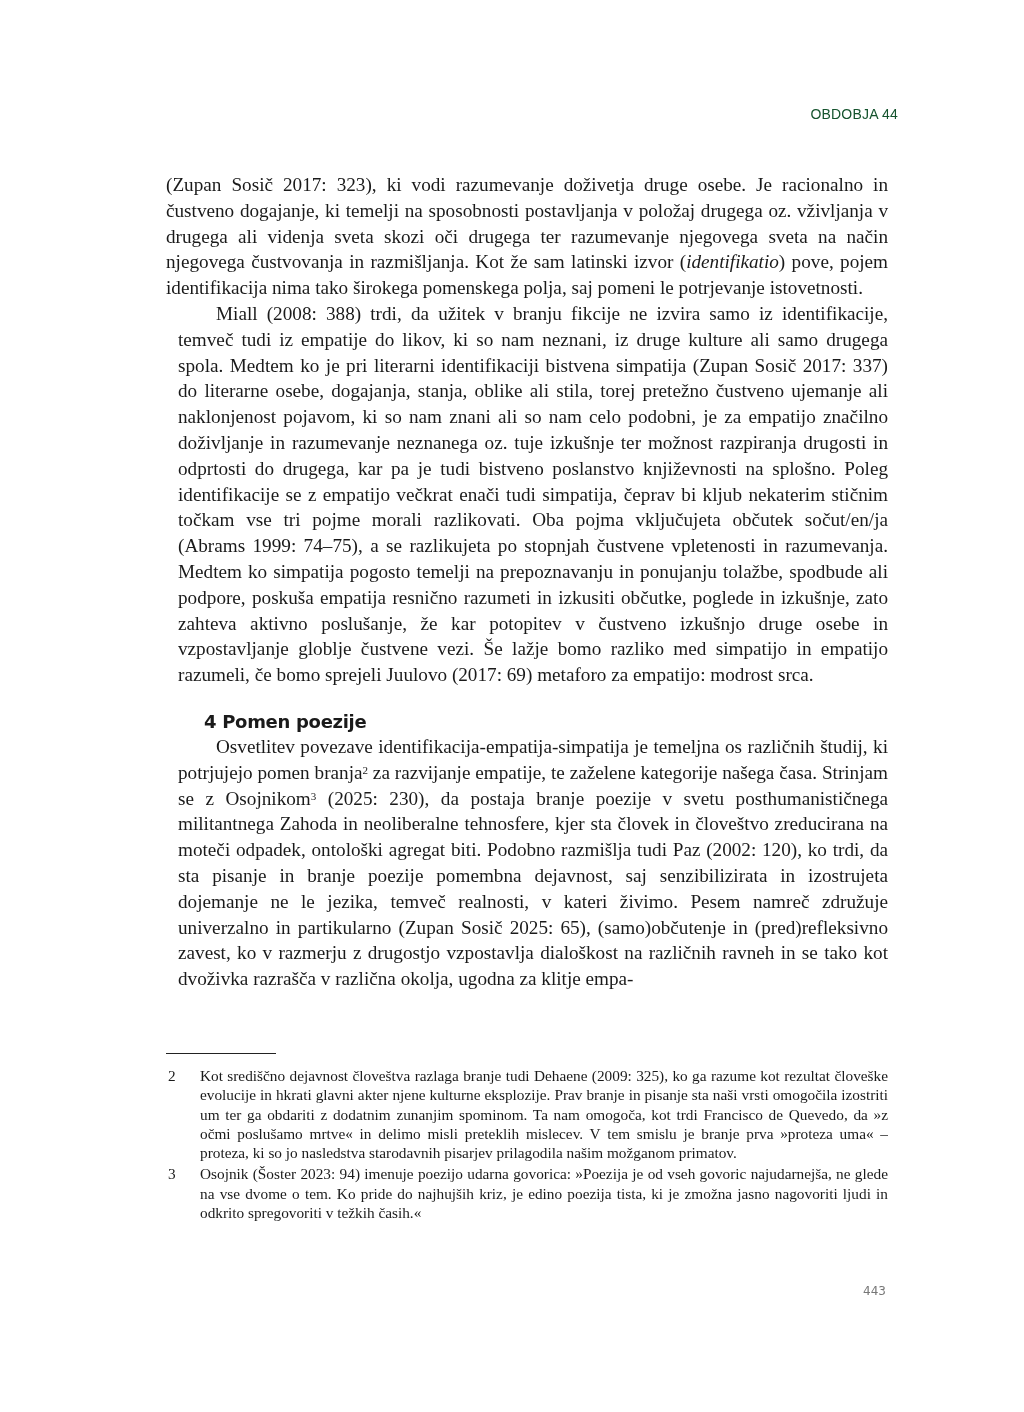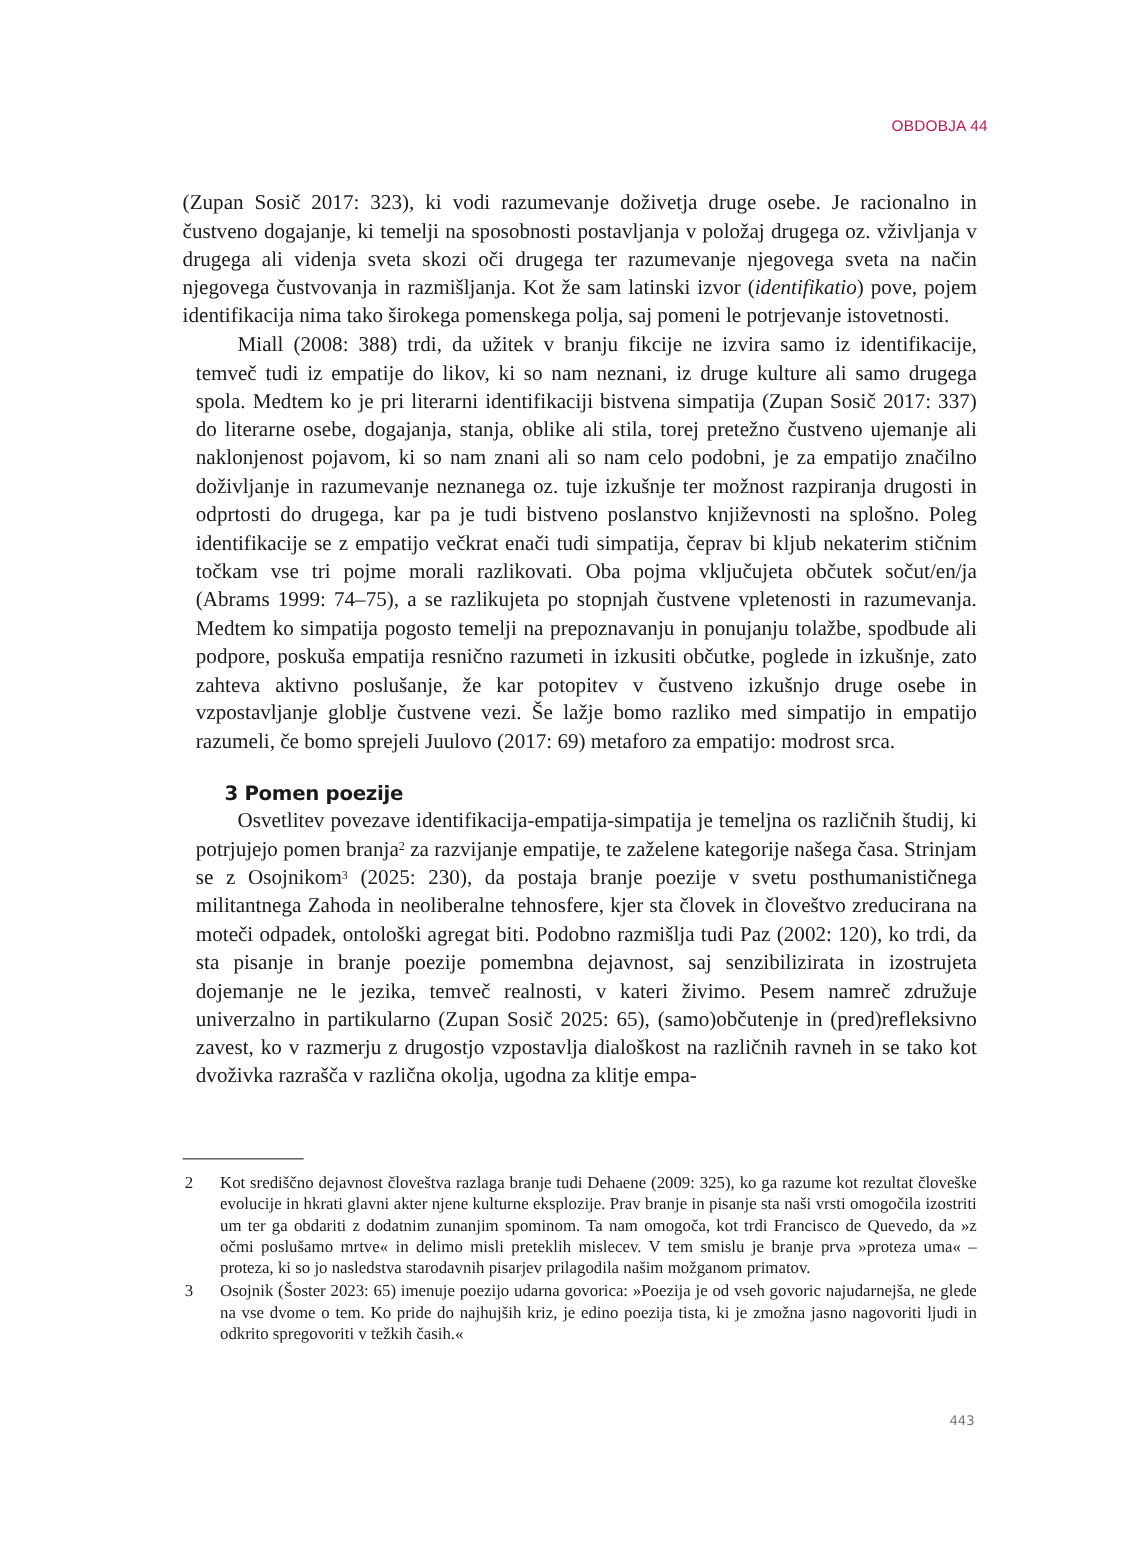--- a/index.html
+++ b/index.html
@@ -1,20 +1,20 @@
 <!DOCTYPE html>
 <html><head>
 <meta charset="utf-8">
 <style>
   html, body { margin:0; padding:0; background:#ffffff; }
   body { width:1024px; height:1412px; position:relative; overflow:hidden; }
   .page { position:absolute; left:0; top:0; width:1024px; height:1412px; background:#fff; }
   .running-head {
     position:absolute; right:126px; top:106px;
-    font-family:"Liberation Sans", sans-serif; font-size:14px; color:#be185d; letter-spacing:0.2px;
+    font-family:"Liberation Sans", sans-serif; font-size:14px; color:#14532d; letter-spacing:0.2px;
   }
   .body-text {
     position:absolute; left:166px; width:722px; top:172px;
     font-family:"Liberation Serif", serif; font-size:19.2px; line-height:25.8px; color:#1a1a1a;
     text-align:justify; hyphens:manual;
   }
   .body-text p { margin:0; }
   .body-text p.indent { text-indent:38px;margin-left:12px; }
   .section-heading {
     margin:22px 0 0 38px;
@@ -42,32 +42,32 @@
 
 <div class="page">
 
   <div class="running-head">OBDOBJA 44</div>
 
   <div class="body-text">
     <p><span>(Zupan Sosič 2017: 323), ki vodi razumevanje doživetja druge osebe. Je racionalno in čustveno dogajanje, ki temelji na sposobnosti postavljanja v položaj drugega oz. vživljanja v drugega ali videnja sveta skozi oči drugega ter razumevanje njegovega sveta na način njegovega čustvovanja in razmišljanja. Kot že sam latinski izvor (</span><em>identifikatio</em><span>) pove, pojem identifikacija nima tako širokega pomenskega polja, saj pomeni le potrje­vanje istovetnosti.</span></p>
 
     <p class="indent">Miall (2008: 388) trdi, da užitek v branju fikcije ne izvira samo iz identifikacije, temveč tudi iz empatije do likov, ki so nam neznani, iz druge kulture ali samo drugega spola. Medtem ko je pri literarni identifikaciji bistvena simpatija (Zupan Sosič 2017: 337) do literarne osebe, dogajanja, stanja, oblike ali stila, torej pretežno čustveno uje­manje ali naklonjenost pojavom, ki so nam znani ali so nam celo podobni, je za empa­tijo značilno doživljanje in razumevanje neznanega oz. tuje izkušnje ter možnost razpi­ranja drugosti in odprtosti do drugega, kar pa je tudi bistveno poslanstvo književnosti na splošno. Poleg identifikacije se z empatijo večkrat enači tudi simpatija, čeprav bi kljub nekaterim stičnim točkam vse tri pojme morali razlikovati. Oba pojma vključujeta obču­tek sočut/en/ja (Abrams 1999: 74–75), a se razlikujeta po stopnjah čustvene vpletenosti in razumevanja. Medtem ko simpatija pogosto temelji na prepoznavanju in ponujanju tolažbe, spodbude ali podpore, poskuša empatija resnično razumeti in izkusiti občutke, poglede in izkušnje, zato zahteva aktivno poslušanje, že kar potopitev v čustveno izkušnjo druge osebe in vzpostavljanje globlje čustvene vezi. Še lažje bomo razliko med simpatijo in empatijo razumeli, če bomo sprejeli Juulovo (2017: 69) metaforo za empa­tijo: modrost srca.</p>
 
-    <h2 class="section-heading">3 Pomen poezije</h2>
+    <h2 class="section-heading">4 Pomen poezije</h2>
 
     <p class="indent"><span>Osvetlitev povezave identifikacija-empatija-simpatija je temeljna os različnih študij, ki potrjujejo pomen branja</span><sup>2</sup><span> za razvijanje empatije, te zaželene kategorije našega časa. Strinjam se z Osojnikom</span><sup>3</sup><span> (2025: 230), da postaja branje poezije v svetu posthumanis­tičnega militantnega Zahoda in neoliberalne tehnosfere, kjer sta človek in človeštvo zreducirana na moteči odpadek, ontološki agregat biti. Podobno razmišlja tudi Paz (2002: 120), ko trdi, da sta pisanje in branje poezije pomembna dejavnost, saj senzibili­zirata in izostrujeta dojemanje ne le jezika, temveč realnosti, v kateri živimo. Pesem namreč združuje univerzalno in partikularno (Zupan Sosič 2025: 65), (samo)občutenje in (pred)refleksivno zavest, ko v razmerju z drugostjo vzpostavlja dialoškost na raz­ličnih ravneh in se tako kot dvoživka razrašča v različna okolja, ugodna za klitje empa-</span></p>
   </div>
 
   <div class="fn-rule"></div>
 
   <div class="footnotes">
     <div class="footnote">
       <span class="fn-num">2</span>
       <span class="fn-text">Kot središčno dejavnost človeštva razlaga branje tudi Dehaene (2009: 325), ko ga razume kot rezultat človeške evolucije in hkrati glavni akter njene kulturne eksplozije. Prav branje in pisanje sta naši vrsti omogočila izostriti um ter ga obdariti z dodatnim zunanjim spominom. Ta nam omo­goča, kot trdi Francisco de Quevedo, da »z očmi poslušamo mrtve« in delimo misli preteklih mislecev. V tem smislu je branje prva »proteza uma« – proteza, ki so jo nasledstva starodavnih pisarjev prilagodila našim možganom primatov.</span>
     </div>
     <div class="footnote">
       <span class="fn-num">3</span>
-      <span class="fn-text">Osojnik (Šoster 2023: 65) imenuje poezijo udarna govorica: »Poezija je od vseh govoric najudar­nejša, ne glede na vse dvome o tem. Ko pride do najhujših kriz, je edino poezija tista, ki je zmožna jasno nagovoriti ljudi in odkrito spregovoriti v težkih časih.«</span>
+      <span class="fn-text">Osojnik (Šoster 2023: 94) imenuje poezijo udarna govorica: »Poezija je od vseh govoric najudar­nejša, ne glede na vse dvome o tem. Ko pride do najhujših kriz, je edino poezija tista, ki je zmožna jasno nagovoriti ljudi in odkrito spregovoriti v težkih časih.«</span>
     </div>
   </div>
 
   <div class="folio">443</div>
 </div>
 
 </body></html>

